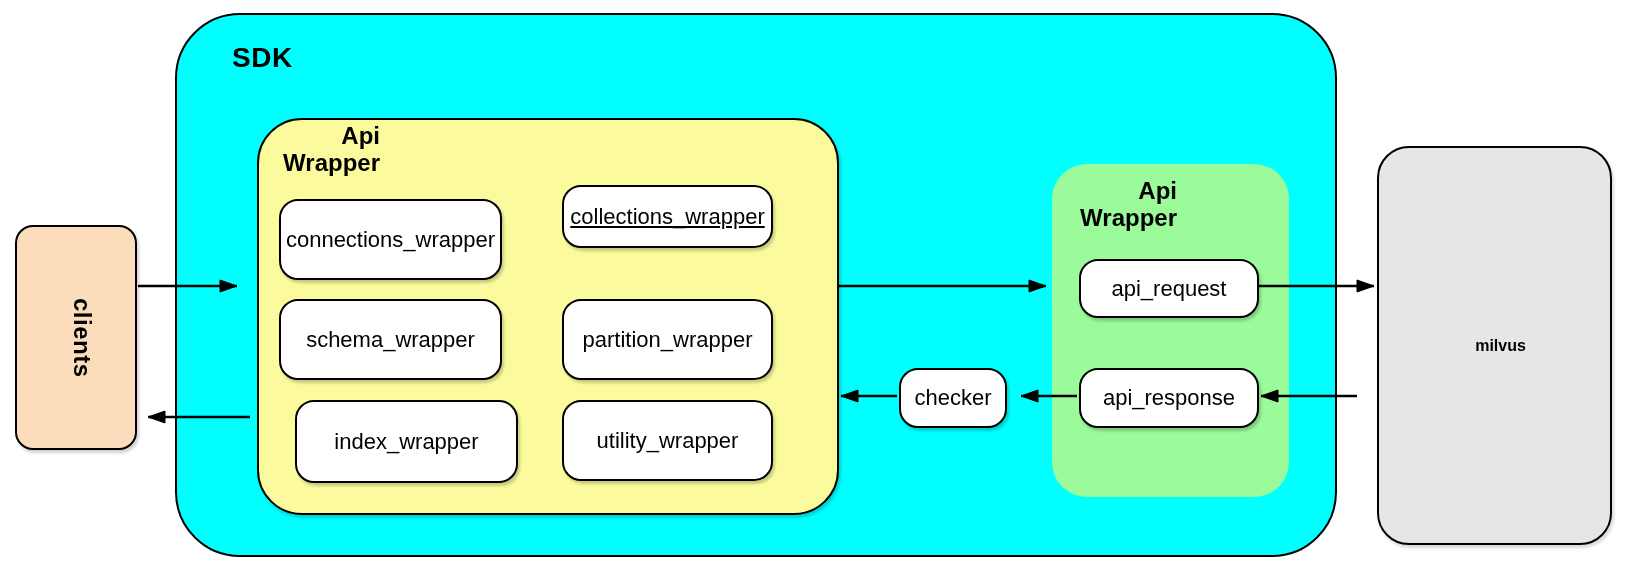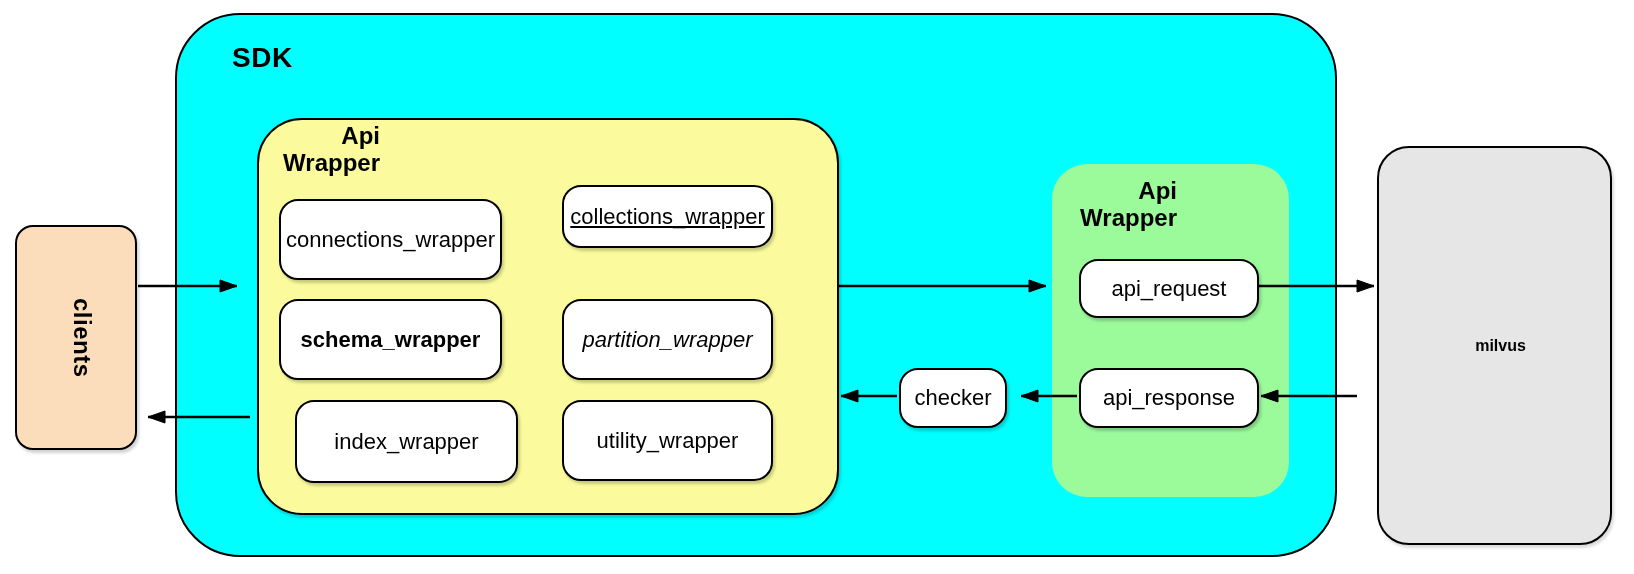--- a/index.html
+++ b/index.html
@@ -51,22 +51,22 @@
     background: var(--node_fill, #ffffff);
     border: 2.5px solid var(--border, #000);
     border-radius: 19px;
     display: flex; align-items: center; justify-content: center;
     font-size: 22px;
     box-shadow: 2px 3px 3px rgba(0,0,0,0.20);
     white-space: nowrap;
   }
   .wbox-0 { left: 20px;  top: 79px;  width: 223px; height: 81px; }
   .wbox-1 { left: 303px; top: 65px;  width: 211px; height: 63px; text-decoration: underline; }
-  .wbox-2 { left: 20px;  top: 179px; width: 223px; height: 81px; font-weight: bold; }
-  .wbox-3 { left: 303px; top: 179px; width: 211px; height: 81px; font-style: italic; }
+  .wbox-2 { left: 20px;  top: 179px; width: 223px; height: 81px; }
+  .wbox-3 { left: 303px; top: 179px; width: 211px; height: 81px; }
   .wbox-4 { left: 36px;  top: 280px; width: 223px; height: 83px; }
   .wbox-5 { left: 303px; top: 280px; width: 211px; height: 81px; align-items: center; }
 
   .api-request  { left: 27px; top: 95px;  width: 180px; height: 59px; }
   .api-response { left: 27px; top: 204px; width: 180px; height: 60px; }
 
   .checker { left: 722px; top: 353px; width: 108px; height: 60px; }
 
   .clients {
     left: 15px; top: 225px; width: 122px; height: 225px;

